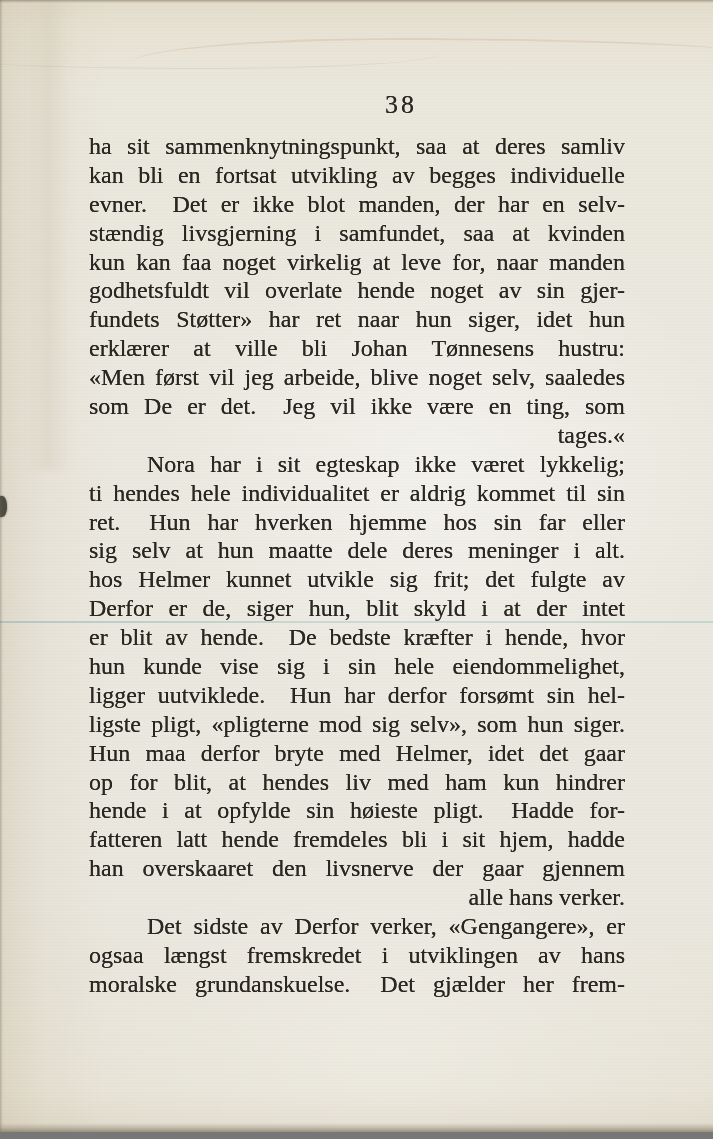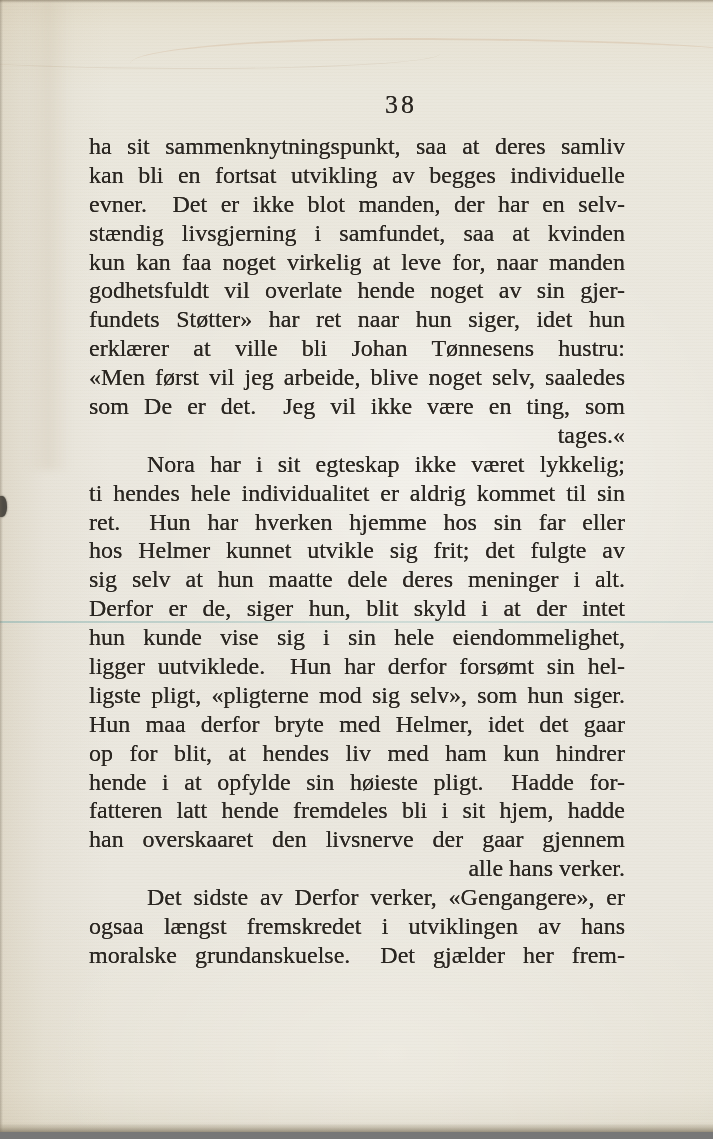--- a/index.html
+++ b/index.html
@@ -107,23 +107,24 @@
       <div class="line j">kun kan faa noget virkelig at leve for, naar manden</div>
       <div class="line j">godhetsfuldt vil overlate hende noget av sin gjer-</div>
       <div class="line j">fundets Støtter» har ret naar hun siger, idet hun</div>
       <div class="line j">erklærer at ville bli Johan Tønnesens hustru:</div>
       <div class="line j">«Men først vil jeg arbeide, blive noget selv, saaledes</div>
       <div class="line j">som De er det.  Jeg vil ikke være en ting, som</div>
       <div class="line">tages.«</div>
       <div class="line j ind">Nora har i sit egteskap ikke været lykkelig;</div>
       <div class="line j">ti hendes hele individualitet er aldrig kommet til sin</div>
       <div class="line j">ret.  Hun har hverken hjemme hos sin far eller</div>
+      <div class="line j">sig selv at hun maatte dele deres meninger i alt.</div>
       <div class="line j">hos Helmer kunnet utvikle sig frit; det fulgte av</div>
-      <div class="line j">sig selv at hun maatte dele deres meninger i alt.</div>
       <div class="line j">Derfor er de, siger hun, blit skyld i at der intet</div>
+      <div class="line j">er blit av hende.  De bedste kræfter i hende, hvor</div>
       <div class="line j">hun kunde vise sig i sin hele eiendommelighet,</div>
       <div class="line j">ligger uutviklede.  Hun har derfor forsømt sin hel-</div>
       <div class="line j">ligste pligt, «pligterne mod sig selv», som hun siger.</div>
       <div class="line j">Hun maa derfor bryte med Helmer, idet det gaar</div>
       <div class="line j">op for blit, at hendes liv med ham kun hindrer</div>
       <div class="line j">hende i at opfylde sin høieste pligt.  Hadde for-</div>
       <div class="line j">fatteren latt hende fremdeles bli i sit hjem, hadde</div>
       <div class="line j">han overskaaret den livsnerve der gaar gjennem</div>
       <div class="line">alle hans verker.</div>
       <div class="line j ind">Det sidste av Derfor verker, «Gengangere», er</div>

